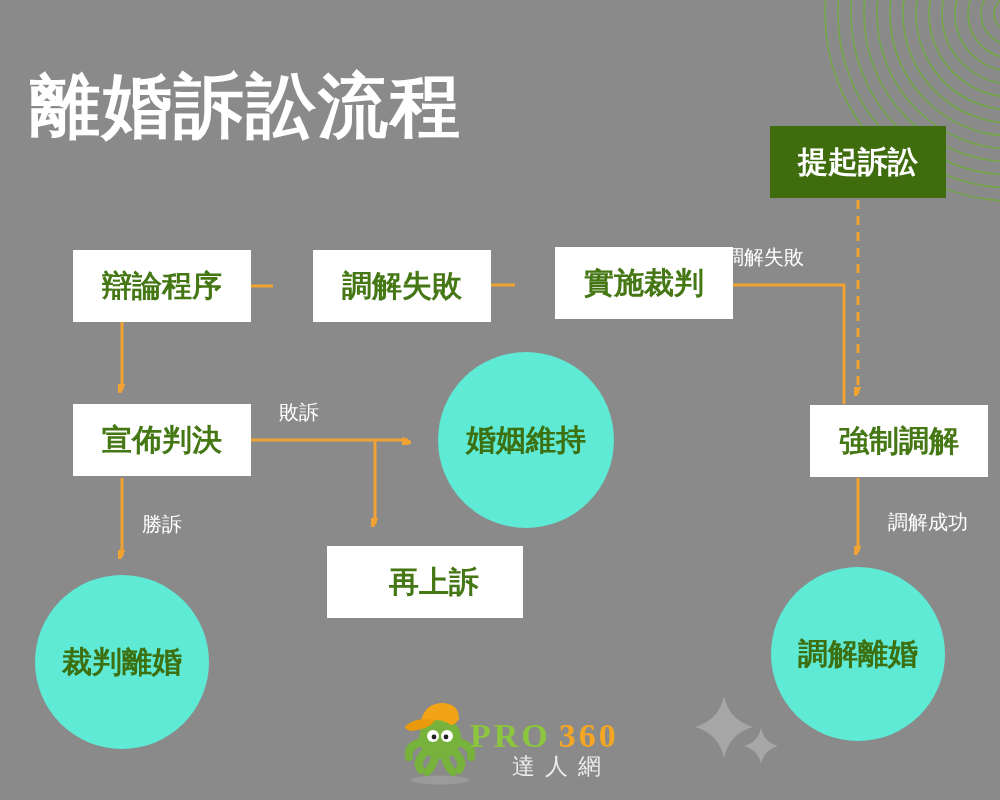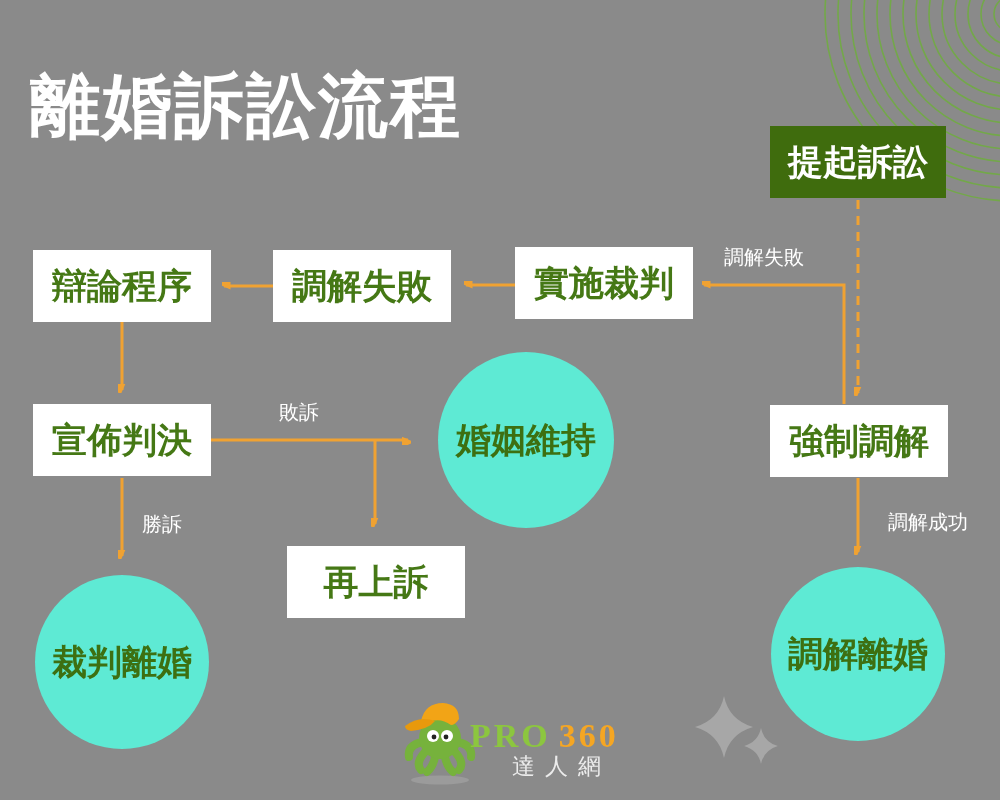--- a/index.html
+++ b/index.html
@@ -11,36 +11,36 @@
   .layer{position:absolute;left:0;top:0;width:1000px;height:800px;}
   .decor{z-index:0;}
   .arrows{z-index:1;}
   .title{
     position:absolute;left:30px;top:68px;z-index:2;
     font-size:70px;font-weight:800;color:#ffffff;letter-spacing:2px;line-height:1.1;
     white-space:nowrap;
   }
   .node{
     position:absolute;z-index:2;display:flex;align-items:center;justify-content:center;
-    font-size:35px;font-weight:600;white-space:nowrap;
+    font-size:30px;font-weight:600;white-space:nowrap;
   }
-  .node.white-box{background:#ffffff;color:#457815;width:178px;height:72px;}
+  .node.white-box{background:#ffffff;color:#457815;width:178px;height:72px;margin-left:40px;}
   .node.green-box{background:#3f6c0d;color:#ffffff;width:176px;height:72px;}
   .node.circle{background:#5eead4;color:#3d7011;border-radius:50%;}
   .edge-label{
     position:absolute;z-index:2;color:#ffffff;font-size:20px;font-weight:500;white-space:nowrap;
   }
   
   .n-file{left:770px;top:126px;}
   .n-debate{left:33px;top:250px;}
   .n-prep{left:273px;top:250px;}
   .n-trial{left:515px;top:247px;}
   .n-judgment{left:33px;top:404px;}
   .n-mediation{left:770px;top:405px;}
-  .n-appeal{left:287px;top:546px;}
+  .n-appeal{left:287px;top:546px;padding-left:18px;}
   .n-marriage{left:438px;top:352px;width:176px;height:176px;}
   .n-judged{left:35px;top:575px;width:174px;height:174px;}
   .n-mediated{left:771px;top:567px;width:174px;height:174px;}
   .l-fail{left:724px;top:244px;}
   .l-lose{left:279px;top:399px;}
   .l-win{left:142px;top:511px;}
   .l-success{left:888px;top:509px;}
   
   .logo{position:absolute;z-index:2;left:395px;top:695px;width:230px;height:100px;}
   .logo .mascot{position:absolute;left:0;top:0;}

